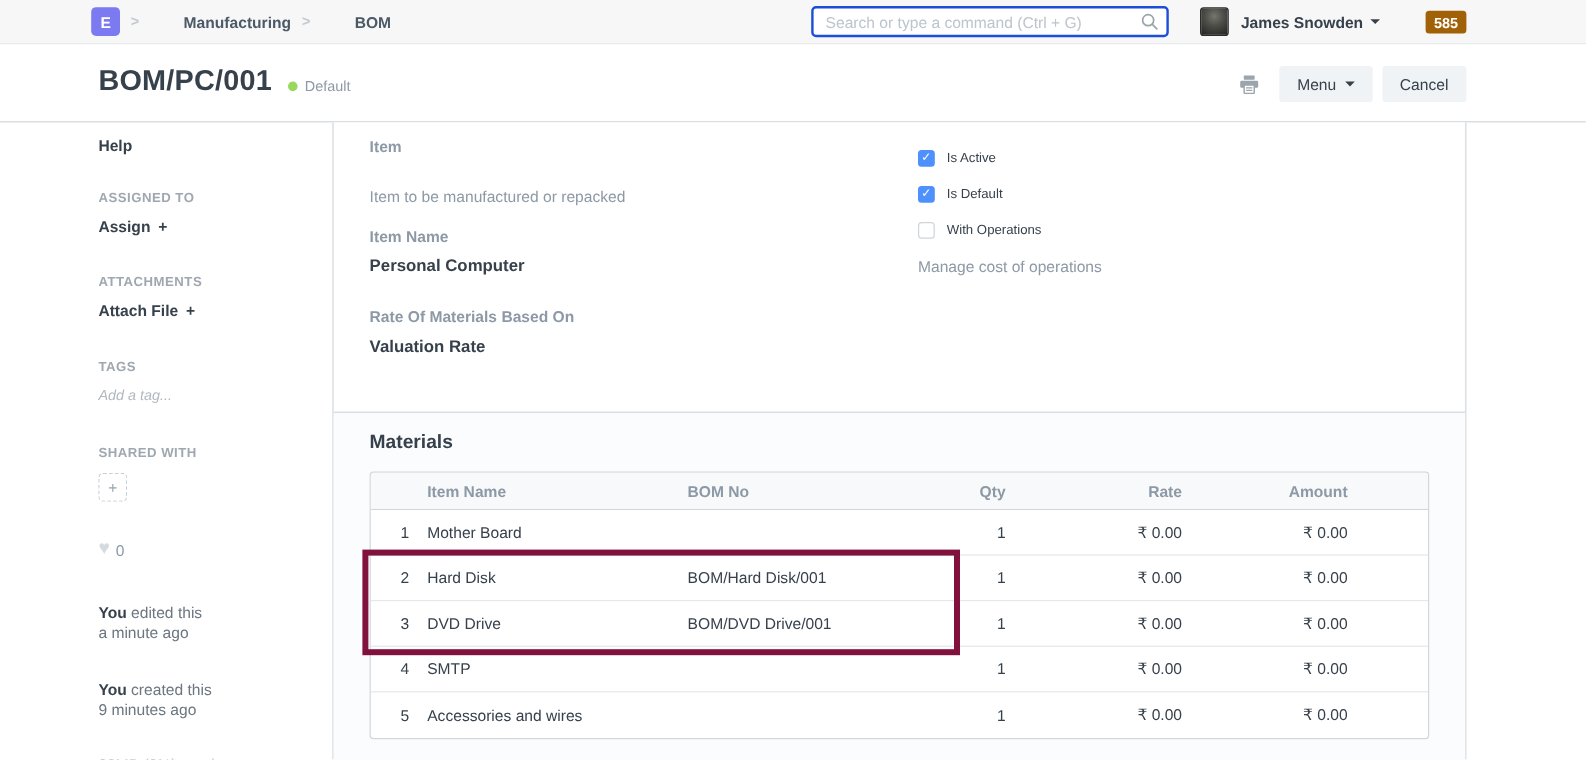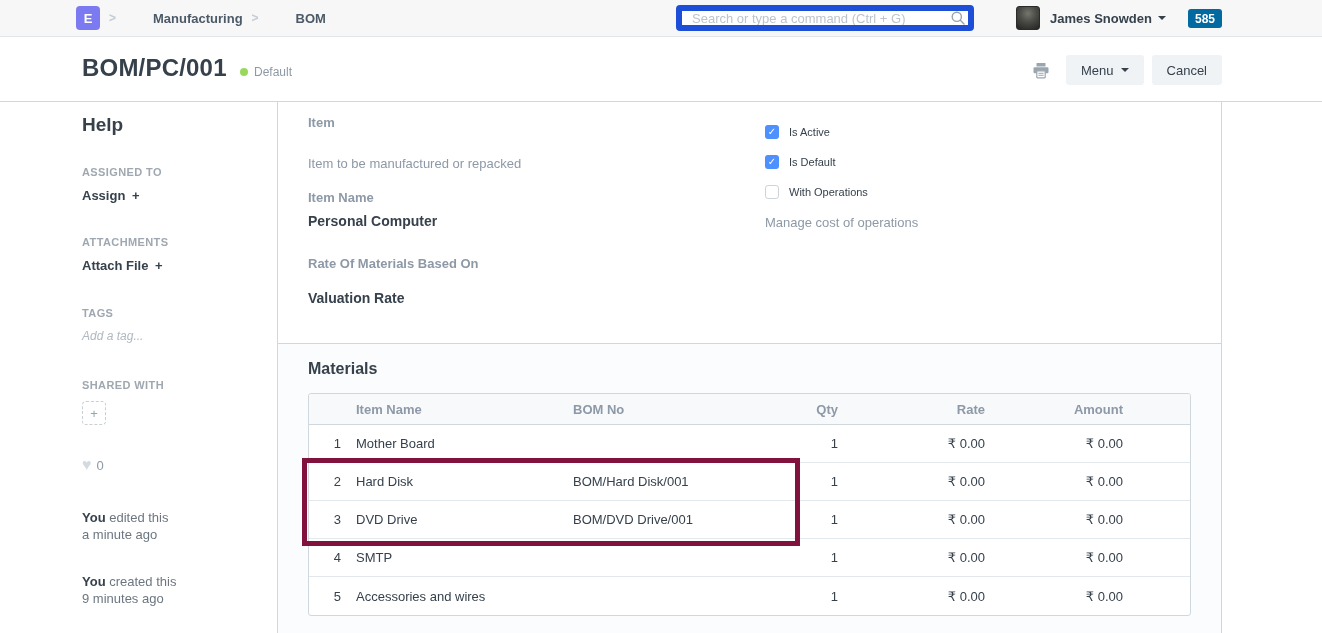--- a/index.html
+++ b/index.html
@@ -21,37 +21,37 @@
   .nav-left { position: absolute; left: 76px; top: 0; height: 36px; display: flex; align-items: center; }
   .logo {
     width: 24px; height: 24px; border-radius: 4px; background: #7b7af0;
     color: #fff; font-weight: bold; font-size: 13px;
     display: flex; align-items: center; justify-content: center; cursor: pointer;
   }
   .crumb-sep { color: #c3cbd2; font-size: 12px; margin: 0 9px; font-weight: bold; }
   .crumb { font-size: 13px; font-weight: bold; color: #4c5a67; cursor: pointer; padding-left: 28px; }
   .search-wrap { position: absolute; left: 676px; top: 5px; width: 298px; height: 26px; }
   .search-input {
-    width: 100%; height: 100%; border: 6px solid #1d4ed8; border-radius: 4px;
+    width: 100%; height: 100%; border: 2px solid #1d4ed8; border-radius: 4px;
     background: #fff; padding: 0 30px 0 10px; font-size: 13px; color: #36414c;
     font-family: inherit; outline: none;
   }
   .search-input::placeholder { color: #bcc4cc; }
   .search-icon { position: absolute; right: 8px; top: 5px; }
   .nav-right { position: absolute; right: 100px; top: 6px; height: 24px; display: flex; align-items: center; }
   .avatar {
     width: 24px; height: 24px; border-radius: 3px; cursor: pointer;
     background: radial-gradient(circle at 50% 30%, #76766e 0%, #4a4a46 45%, #232321 100%);
     border: 1px solid #2b2b2b;
   }
   .user-name { font-size: 13px; font-weight: bold; color: #36414c; margin: 0 6px 0 10px; cursor: pointer; }
   .caret { display: inline-block; width: 0; height: 0; border-left: 4px solid transparent;
     border-right: 4px solid transparent; border-top: 4px solid #36414c; }
   .badge {
-    margin-left: 22px; background: #0369a1; color: #fff; font-size: 12px; font-weight: bold;
+    margin-left: 38px; background: #a16207; color: #fff; font-size: 12px; font-weight: bold;
     border-radius: 3px; padding: 4px 7px 3px; line-height: 1; cursor: pointer;
   }
 
   
   .page-head {
     position: absolute; top: 37px; left: 0; width: 1322px; height: 65px;
     background: #fff; border-bottom: 1px solid #d1d8dd;
   }
   .page-title { position: absolute; left: 82px; top: 17px; font-size: 24px; font-weight: bold; color: #36414c; letter-spacing: 0.2px; }
   .doc-status { position: absolute; left: 240px; top: 28px; display: flex; align-items: center; }
@@ -62,21 +62,21 @@
   .btn {
     background: #f0f3f6; border: none; border-radius: 3px; height: 30px;
     padding: 0 15px; font-size: 13px; color: #36414c; font-family: inherit;
     cursor: pointer; display: inline-flex; align-items: center;
   }
   .btn + .btn { margin-left: 8px; }
   .btn .caret { margin-left: 7px; }
 
   
   .sidebar { position: absolute; left: 0; top: 102px; width: 277px; bottom: 0; padding: 12px 20px 0 82px; }
-  .sb-link { font-size: 19px; font-weight: bold; color: #36414c; cursor: pointer; }
+  .sb-link { font-size: 13px; font-weight: bold; color: #36414c; cursor: pointer; }
   .sb-help { margin-bottom: 30px; }
   .sb-heading { font-size: 11px; color: #9fa8b0; font-weight: bold; letter-spacing: 0.4px; margin-bottom: 10px; }
   .sb-action { font-size: 13px; font-weight: bold; color: #36414c; cursor: pointer; }
   .sb-action .plus { font-weight: bold; color: #36414c; margin-left: 3px; }
   .mb-assign { margin-bottom: 33px; }
   .mb-attach { margin-bottom: 34px; }
   .sb-tag-input { font-size: 12px; font-style: italic; color: #b0b8c0; cursor: text; margin-bottom: 36px; }
   .share-box {
     width: 24px; height: 24px; border: 1px dashed #c8d0d6; border-radius: 4px;
     color: #98a4ac; font-size: 13px; display: flex; align-items: center; justify-content: center;
@@ -95,21 +95,21 @@
     border-left: 1px solid #d1d8dd; border-right: 1px solid #d1d8dd; background: #fff;
   }
   .section-fields { display: flex; padding: 13px 30px 0; height: 241px; }
   .form-col1 { width: 457px; }
   .form-col2 { flex: 1; }
   .field-label { font-size: 13px; font-weight: bold; color: #8d99a6; }
   .field-value { font-size: 14px; font-weight: bold; color: #36414c; }
   .field-desc { font-size: 13px; color: #8d99a6; }
   .f1-label { margin-bottom: 26px; } .f1-value { margin-bottom: 21px; } .f1-desc { margin-bottom: 19px; }
   .f2-label { margin-bottom: 8px; } .f2-value { margin-bottom: 27px; }
-  .f3-label { margin-bottom: 19px; }
+  .f3-label { margin-bottom: 9px; }
   .checkbox-row { display: flex; align-items: center; margin-bottom: 16px; cursor: pointer; }
   .checkbox-row.first { margin-top: 10px; }
   .checkbox { width: 14px; height: 14px; border-radius: 3px; margin-right: 10px; flex: 0 0 14px; }
   .checkbox.checked { background: #4d90fe; color: #fff; font-size: 10px; line-height: 14px; text-align: center; font-weight: bold; }
   .checkbox.unchecked { background: #fff; border: 1px solid #cdd5db; }
   .checkbox-label { font-size: 11px; color: #36414c; }
   .op-note { font-size: 13px; color: #8d99a6; margin-top: 4px; }
 
   
   .section-materials { border-top: 1px solid #d1d8dd; background: #fbfcfd; padding: 16px 30px 20px; }

